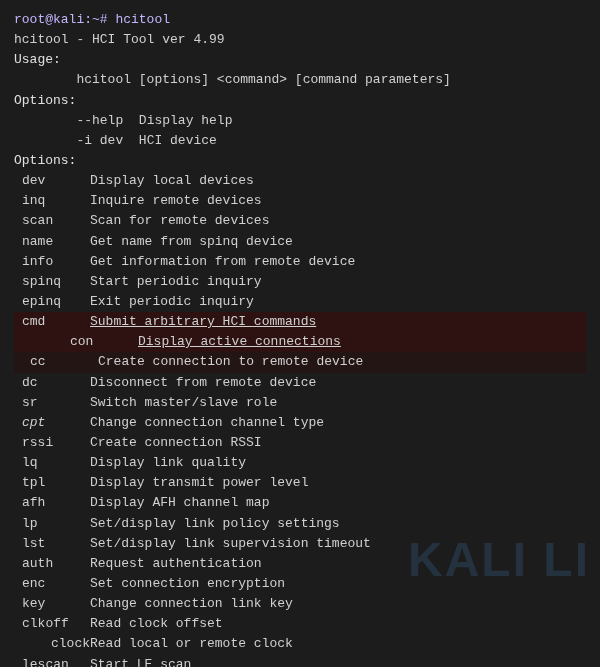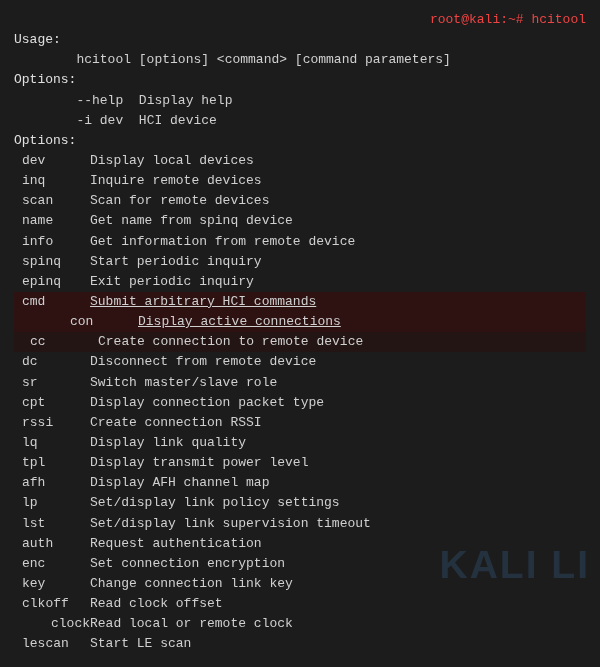--- a/index.html
+++ b/index.html
@@ -19,34 +19,33 @@
       background-color: #1c1c1c;
       padding: 10px 14px;
       position: relative;
       overflow: hidden;
     }
     .line {
       line-height: 1.55;
       white-space: pre;
     }
     .prompt {
-      color: #ef4444;
-      text-align: right;
+      color: #c4b5fd;
     }
     .section-header {
       color: #e0e0e0;
     }
     
     .kali-watermark {
       position: absolute;
       right: 10px;
       bottom: 80px;
       opacity: 0.18;
       font-family: 'Arial Black', Arial, sans-serif;
-      font-size: 39px;
+      font-size: 48px;
       font-weight: 900;
       color: #4a90d9;
       letter-spacing: 2px;
       pointer-events: none;
       user-select: none;
     }
     .highlight-row {
       background-color: rgba(80, 0, 0, 0.35);
       display: block;
       text-decoration: underline;
@@ -54,41 +53,42 @@
     .highlight-row2 {
       background-color: rgba(60, 0, 0, 0.25);
       display: block;
     }
   </style>
 </head>
 <body>
 
 <div class="terminal">
   <div class="line prompt">root@kali:~# hcitool</div>
+  <div class="line">hcitool - HCI Tool ver 4.99</div>
   <div class="line section-header">Usage:</div>
   <div class="line">        hcitool [options] &lt;command&gt; [command parameters]</div>
   <div class="line section-header">Options:</div>
   <div class="line">        --help  <span>Display help</span></div>
   <div class="line">        -i dev  <span>HCI device</span></div>
   <div class="line section-header">Options:</div>
 
   <div id="commands-container">
       <div class="line"><span style="display: inline-block; width: 76px; padding-left: 8px;">dev</span><span>Display local devices</span></div>
       <div class="line"><span style="display: inline-block; width: 76px; padding-left: 8px;">inq</span><span>Inquire remote devices</span></div>
       <div class="line"><span style="display: inline-block; width: 76px; padding-left: 8px;">scan</span><span>Scan for remote devices</span></div>
       <div class="line"><span style="display: inline-block; width: 76px; padding-left: 8px;">name</span><span>Get name from spinq device</span></div>
       <div class="line"><span style="display: inline-block; width: 76px; padding-left: 8px;">info</span><span>Get information from remote device</span></div>
       <div class="line"><span style="display: inline-block; width: 76px; padding-left: 8px;">spinq</span><span>Start periodic inquiry</span></div>
       <div class="line"><span style="display: inline-block; width: 76px; padding-left: 8px;">epinq</span><span>Exit periodic inquiry</span></div>
       <div class="line highlight-row"><span style="display: inline-block; width: 76px; padding-left: 8px;">cmd</span><span>Submit arbitrary HCI commands</span></div>
       <div class="line highlight-row"><span style="display: inline-block; width: 76px; padding-left: 8px; margin-left: 48px;">con</span><span>Display active connections</span></div>
       <div class="line highlight-row2"><span style="display: inline-block; width: 76px; padding-left: 8px; margin-left: 8px;">cc</span><span>Create connection to remote device</span></div>
       <div class="line"><span style="display: inline-block; width: 76px; padding-left: 8px;">dc</span><span>Disconnect from remote device</span></div>
       <div class="line"><span style="display: inline-block; width: 76px; padding-left: 8px;">sr</span><span>Switch master/slave role</span></div>
-      <div class="line"><span style="display: inline-block; width: 76px; padding-left: 8px;">cpt</span><span>Display connection packet type</span></div>
+      <div class="line"><span style="display: inline-block; width: 76px; padding-left: 8px; font-style: italic;">cpt</span><span>Change connection channel type</span></div>
       <div class="line"><span style="display: inline-block; width: 76px; padding-left: 8px;">rssi</span><span>Create connection RSSI</span></div>
       <div class="line"><span style="display: inline-block; width: 76px; padding-left: 8px;">lq</span><span>Display link quality</span></div>
       <div class="line"><span style="display: inline-block; width: 76px; padding-left: 8px;">tpl</span><span>Display transmit power level</span></div>
       <div class="line"><span style="display: inline-block; width: 76px; padding-left: 8px;">afh</span><span>Display AFH channel map</span></div>
       <div class="line"><span style="display: inline-block; width: 76px; padding-left: 8px;">lp</span><span>Set/display link policy settings</span></div>
       <div class="line"><span style="display: inline-block; width: 76px; padding-left: 8px;">lst</span><span>Set/display link supervision timeout</span></div>
       <div class="line"><span style="display: inline-block; width: 76px; padding-left: 8px;">auth</span><span>Request authentication</span></div>
       <div class="line"><span style="display: inline-block; width: 76px; padding-left: 8px;">enc</span><span>Set connection encryption</span></div>
       <div class="line"><span style="display: inline-block; width: 76px; padding-left: 8px;">key</span><span>Change connection link key</span></div>
       <div class="line"><span style="display: inline-block; width: 76px; padding-left: 8px;">clkoff</span><span>Read clock offset</span></div>

